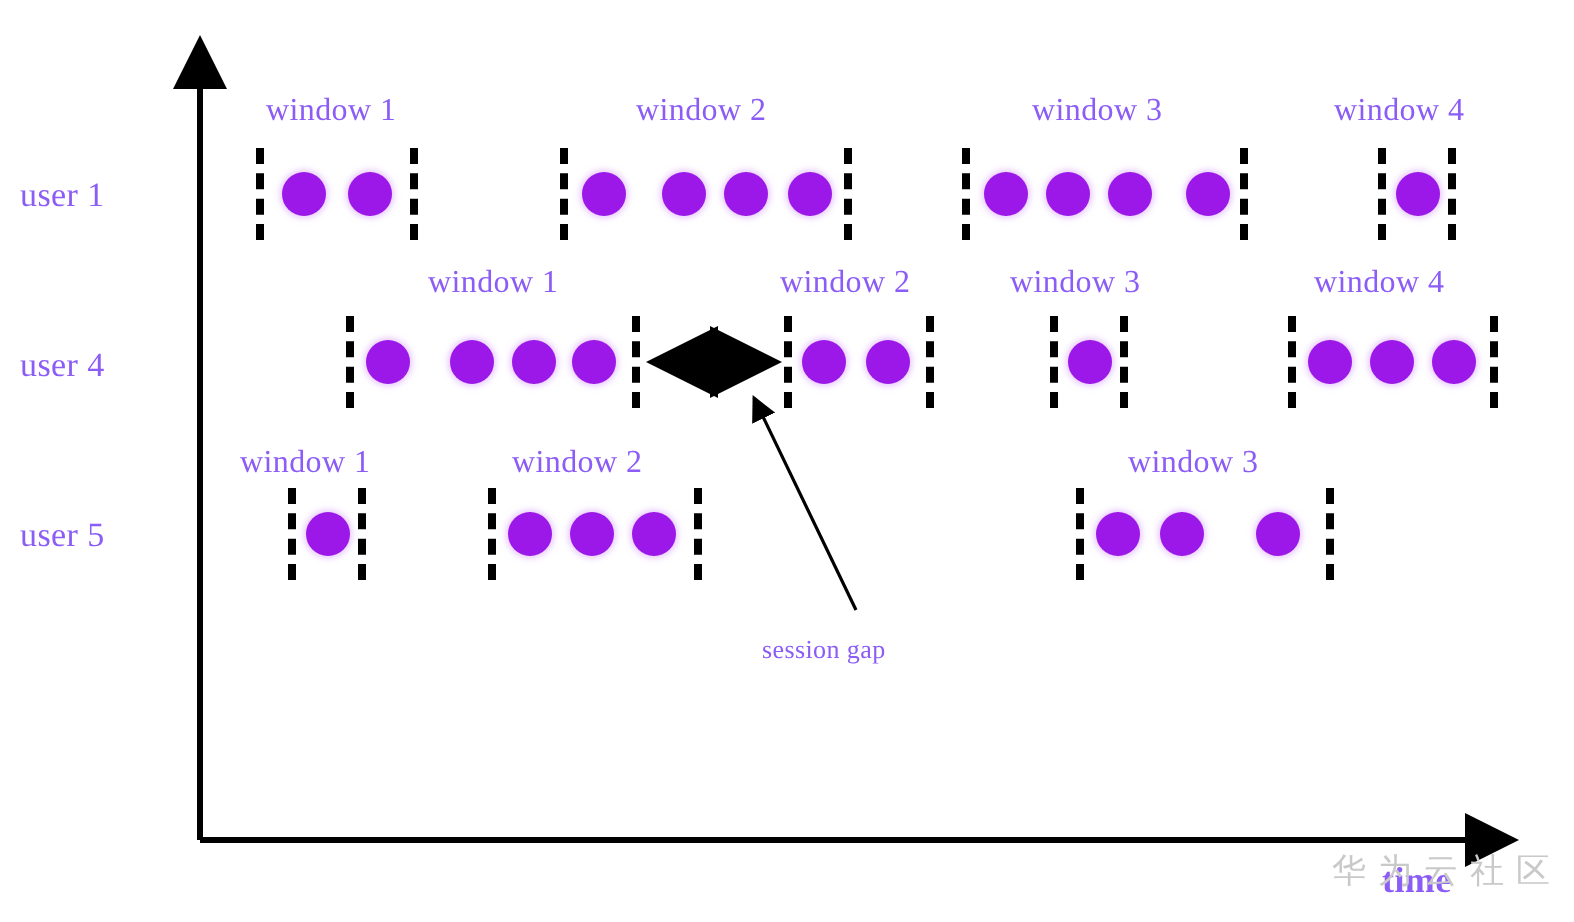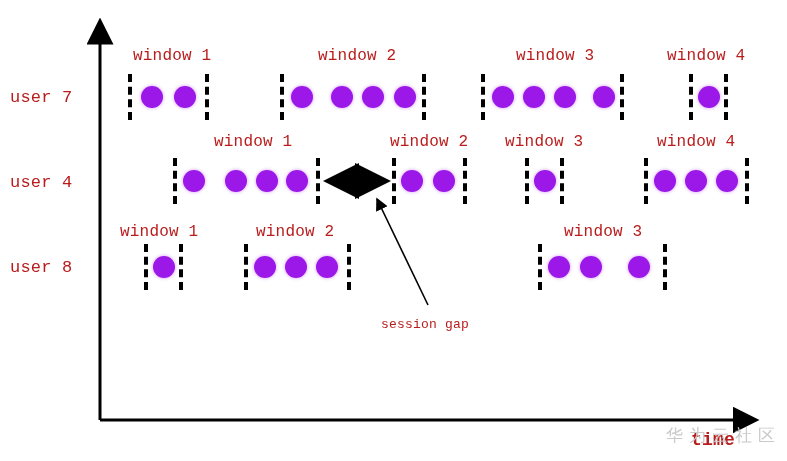--- a/index.html
+++ b/index.html
@@ -26,22 +26,22 @@
     position: absolute;
     left: 0;
     top: 0;
     width: 787px;
     height: 461px;
     pointer-events: none;
   }
   .txt {
     position: absolute;
     white-space: nowrap;
-    color: #b91c1c;
-    font-family: Liberation Mono, monospace;
+    color: #8b5cf6;
+    font-family: Liberation Serif, serif;
     text-align: right;
   }
   .user-label {
     font-size: 17px;
     letter-spacing: .2px;
   }
   .window-label {
     font-size: 16px;
     letter-spacing: .2px;
   }
@@ -94,21 +94,21 @@
         <path d="M9,0 L0,4.5 L9,9 z" fill="#000"></path>
       </marker>
     </defs>
     <line x1="100" y1="420" x2="100" y2="22" stroke="#000" stroke-width="3" marker-end="url(#ah)"></line>
     <line x1="100" y1="420" x2="755" y2="420" stroke="#000" stroke-width="3" marker-end="url(#ah)"></line>
     <line x1="327" y1="181" x2="387" y2="181" stroke="#000" stroke-width="4" marker-end="url(#ah3)" marker-start="url(#ah3s)"></line>
     <line x1="428" y1="305" x2="377" y2="199" stroke="#000" stroke-width="1.6" marker-end="url(#ah2)"></line>
   </svg>
 
   <div id="marks">
-      <div class="txt user-label" style="left: 10px; top: 88px;">user 7</div>
+      <div class="txt user-label" style="left: 10px; top: 88px;">user 1</div>
       <div class="txt window-label" style="left: 133px; top: 47px;">window 1</div>
       <div class="bracket" style="left: 128px; top: 74px; height: 46px;"></div>
       <div class="bracket" style="left: 205px; top: 74px; height: 46px;"></div>
       <div class="dot" style="left: 141px; top: 86px; width: 22px; height: 22px; background: rgb(155, 24, 232);"></div>
       <div class="dot" style="left: 174px; top: 86px; width: 22px; height: 22px; background: rgb(155, 24, 232);"></div>
       <div class="txt window-label" style="left: 318px; top: 47px;">window 2</div>
       <div class="bracket" style="left: 280px; top: 74px; height: 46px;"></div>
       <div class="bracket" style="left: 422px; top: 74px; height: 46px;"></div>
       <div class="dot" style="left: 291px; top: 86px; width: 22px; height: 22px; background: rgb(155, 24, 232);"></div>
       <div class="dot" style="left: 331px; top: 86px; width: 22px; height: 22px; background: rgb(155, 24, 232);"></div>
@@ -141,21 +141,21 @@
       <div class="txt window-label" style="left: 505px; top: 133px;">window 3</div>
       <div class="bracket" style="left: 525px; top: 158px; height: 46px;"></div>
       <div class="bracket" style="left: 560px; top: 158px; height: 46px;"></div>
       <div class="dot" style="left: 534px; top: 170px; width: 22px; height: 22px; background: rgb(155, 24, 232);"></div>
       <div class="txt window-label" style="left: 657px; top: 133px;">window 4</div>
       <div class="bracket" style="left: 644px; top: 158px; height: 46px;"></div>
       <div class="bracket" style="left: 745px; top: 158px; height: 46px;"></div>
       <div class="dot" style="left: 654px; top: 170px; width: 22px; height: 22px; background: rgb(155, 24, 232);"></div>
       <div class="dot" style="left: 685px; top: 170px; width: 22px; height: 22px; background: rgb(155, 24, 232);"></div>
       <div class="dot" style="left: 716px; top: 170px; width: 22px; height: 22px; background: rgb(155, 24, 232);"></div>
-      <div class="txt user-label" style="left: 10px; top: 258px;">user 8</div>
+      <div class="txt user-label" style="left: 10px; top: 258px;">user 5</div>
       <div class="txt window-label" style="left: 120px; top: 223px;">window 1</div>
       <div class="bracket" style="left: 144px; top: 244px; height: 46px;"></div>
       <div class="bracket" style="left: 179px; top: 244px; height: 46px;"></div>
       <div class="dot" style="left: 153px; top: 256px; width: 22px; height: 22px; background: rgb(155, 24, 232);"></div>
       <div class="txt window-label" style="left: 256px; top: 223px;">window 2</div>
       <div class="bracket" style="left: 244px; top: 244px; height: 46px;"></div>
       <div class="bracket" style="left: 347px; top: 244px; height: 46px;"></div>
       <div class="dot" style="left: 254px; top: 256px; width: 22px; height: 22px; background: rgb(155, 24, 232);"></div>
       <div class="dot" style="left: 285px; top: 256px; width: 22px; height: 22px; background: rgb(155, 24, 232);"></div>
       <div class="dot" style="left: 316px; top: 256px; width: 22px; height: 22px; background: rgb(155, 24, 232);"></div>

